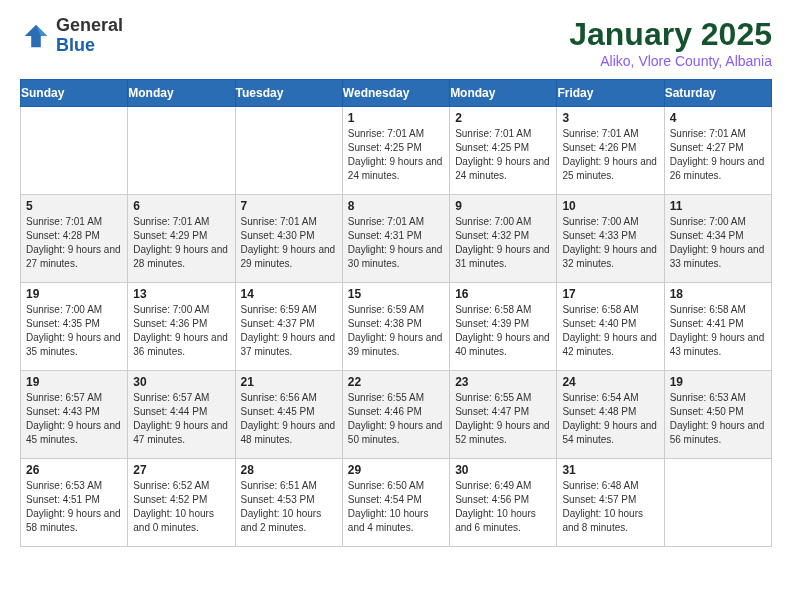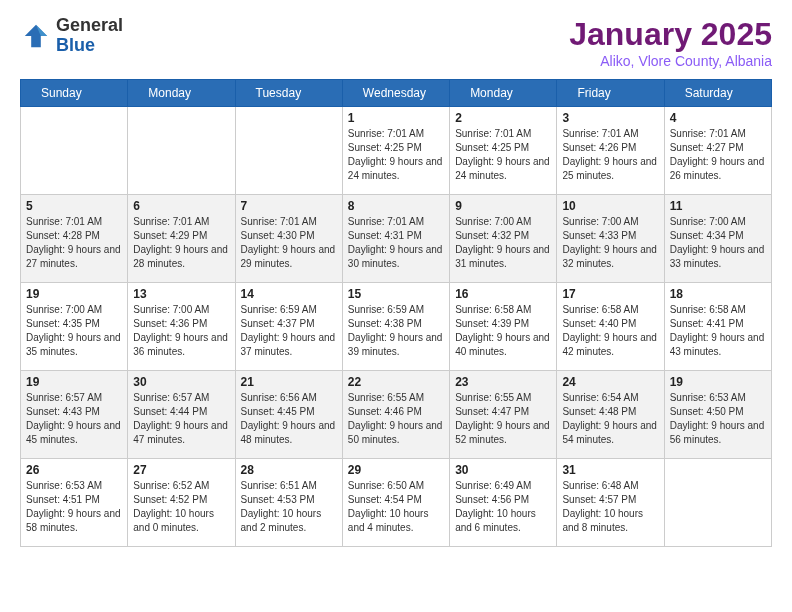--- a/index.html
+++ b/index.html
@@ -36,37 +36,37 @@
     .logo-icon {
       width: 32px;
       height: 32px;
     }
     .title-block {
       text-align: right;
     }
     .title-block .month-year {
       font-size: 32px;
       font-weight: bold;
-      color: #701a75;
+      color: #14532d;
     }
     .title-block .location {
       font-size: 14px;
       color: #8b5cf6;
     }
     .calendar {
       width: 100%;
       border-collapse: collapse;
       border: 1px solid #ccc;
     }
     .calendar th {
       background: #2a6db5;
       color: #fff;
       font-size: 12px;
-      font-weight: normal;
-      padding: 6px 20px;
+      font-weight: bold;
+      padding: 6px 0;
       text-align: left;
       border: 1px solid #1a5faa;
     }
     .calendar td {
       vertical-align: top;
       border: 1px solid #ccc;
       padding: 4px 5px;
       width: calc(100% / 7);
       min-height: 80px;
       height: 88px;

